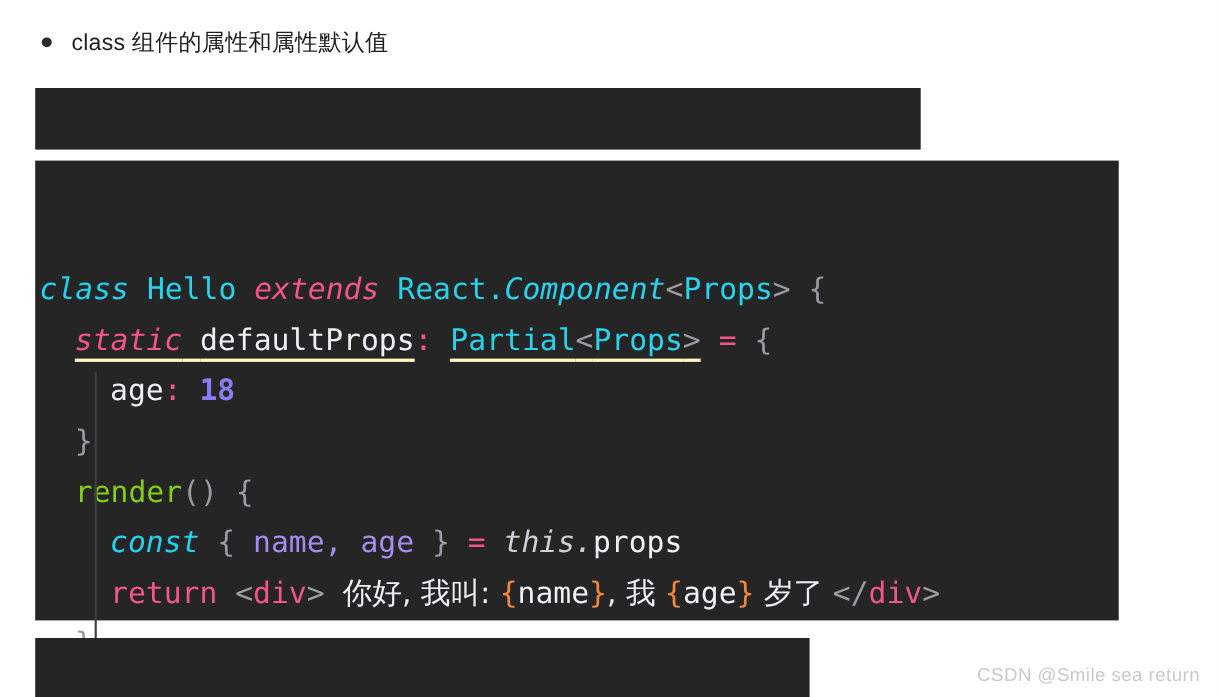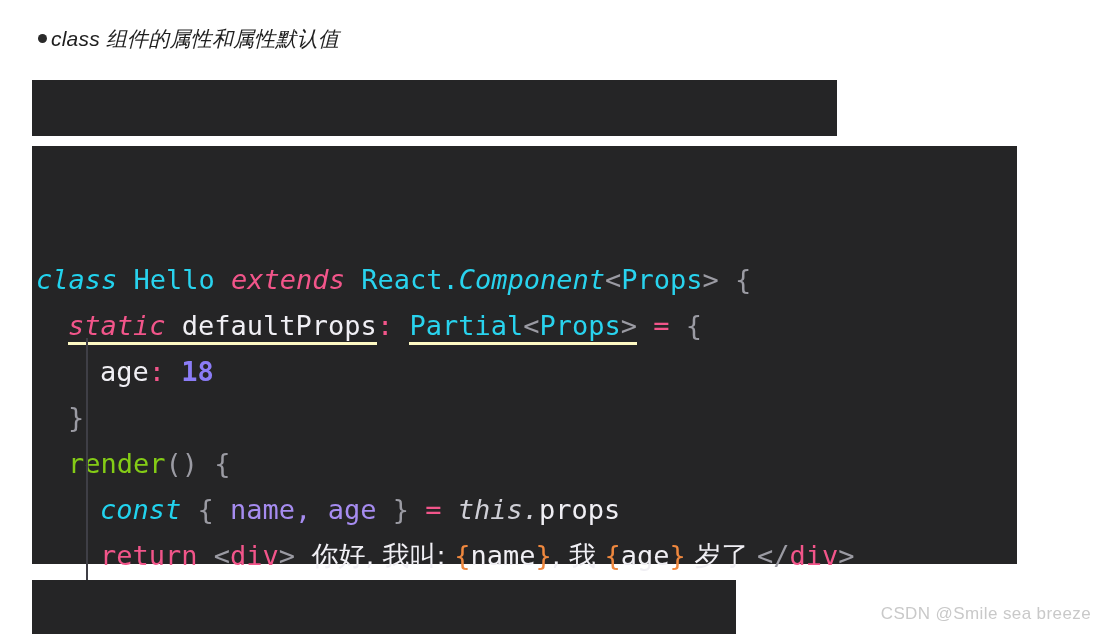--- a/index.html
+++ b/index.html
@@ -16,22 +16,21 @@
     -webkit-font-smoothing: antialiased;
   }
 
   
   .bullet-row {
     position: absolute;
     left: 38px;
     top: 26px;
     display: flex;
     align-items: center;
-    gap: 4px;
-    font-style: italic;
+    gap: 18px;
   }
   .bullet-dot {
     width: 9px;
     height: 9px;
     border-radius: 50%;
     background: #2a2a2a;
     flex: 0 0 auto;
   }
   .bullet-text {
     font-size: 21px;
@@ -66,21 +65,21 @@
     font-size: 27px;
   }
   #block-type .code-line { line-height: 48px; height: 48px; }
 
   
   #block-class {
     left: 32px;
     top: 146px;
     width: 985px;
     height: 418px;
-    padding: 18px 0 0 4px;
+    padding: 2px 0 0 4px;
     font-size: 27px;
   }
 
   
   #block-const {
     left: 32px;
     top: 580px;
     width: 704px;
     height: 54px;
     padding: 2px 0 0 10px;
@@ -142,13 +141,13 @@
 
 <div class="code-block" id="block-class">
   <div class="indent-guide"></div>
   <div class="code-lines"><div class="code-line"><span class="t-key-i">class</span><span> </span><span class="t-cyan">Hello</span><span> </span><span class="t-pink-i">extends</span><span> </span><span class="t-cyan">React</span><span class="t-cyan">.</span><span class="t-cyan-i">Component</span><span class="t-punct">&lt;</span><span class="t-cyan">Props</span><span class="t-punct">&gt;</span><span> </span><span class="t-punct">{</span></div><div class="code-line" style="padding-left: 32px;"><span class="t-pink-i u-red">static</span><span class="u-red"> </span><span class="t-white u-red">defaultProps</span><span class="t-colon">:</span><span> </span><span class="t-cyan u-red">Partial</span><span class="t-punct u-red">&lt;</span><span class="t-cyan u-red">Props</span><span class="t-punct u-red">&gt;</span><span> </span><span class="t-op">=</span><span> </span><span class="t-punct">{</span></div><div class="code-line" style="padding-left: 64px;"><span class="t-white">age</span><span class="t-colon">:</span><span> </span><span class="t-num">18</span></div><div class="code-line" style="padding-left: 32px;"><span class="t-punct">}</span></div><div class="code-line" style="padding-left: 32px;"><span class="t-green">render</span><span class="t-punct">(</span><span class="t-punct">)</span><span> </span><span class="t-punct">{</span></div><div class="code-line" style="padding-left: 64px;"><span class="t-key-i">const</span><span> </span><span class="t-punct">{</span><span> </span><span class="t-var">name</span><span class="t-var">,</span><span> </span><span class="t-var">age</span><span> </span><span class="t-punct">}</span><span> </span><span class="t-op">=</span><span> </span><span class="t-white-i">this</span><span class="t-white-i">.</span><span class="t-white">props</span></div><div class="code-line" style="padding-left: 64px;"><span class="t-pink">return</span><span> </span><span class="t-punct">&lt;</span><span class="t-pink">div</span><span class="t-punct">&gt;</span><span> </span><span class="t-cn">你好, 我叫: </span><span class="t-orange">{</span><span class="t-white">name</span><span class="t-orange">}</span><span class="t-cn">, 我 </span><span class="t-orange">{</span><span class="t-white">age</span><span class="t-orange">}</span><span class="t-cn"> 岁了 </span><span class="t-punct">&lt;</span><span class="t-punct">/</span><span class="t-pink">div</span><span class="t-punct">&gt;</span></div><div class="code-line" style="padding-left: 32px;"><span class="t-punct">}</span></div><div class="code-line"><span class="t-punct">}</span></div></div>
 </div>
 
 <div class="code-block" id="block-const">
   
 </div>
 
-<div class="watermark">CSDN @Smile sea breeze</div>
+<div class="watermark">CSDN @Smile sea return</div>
 
 </body></html>

